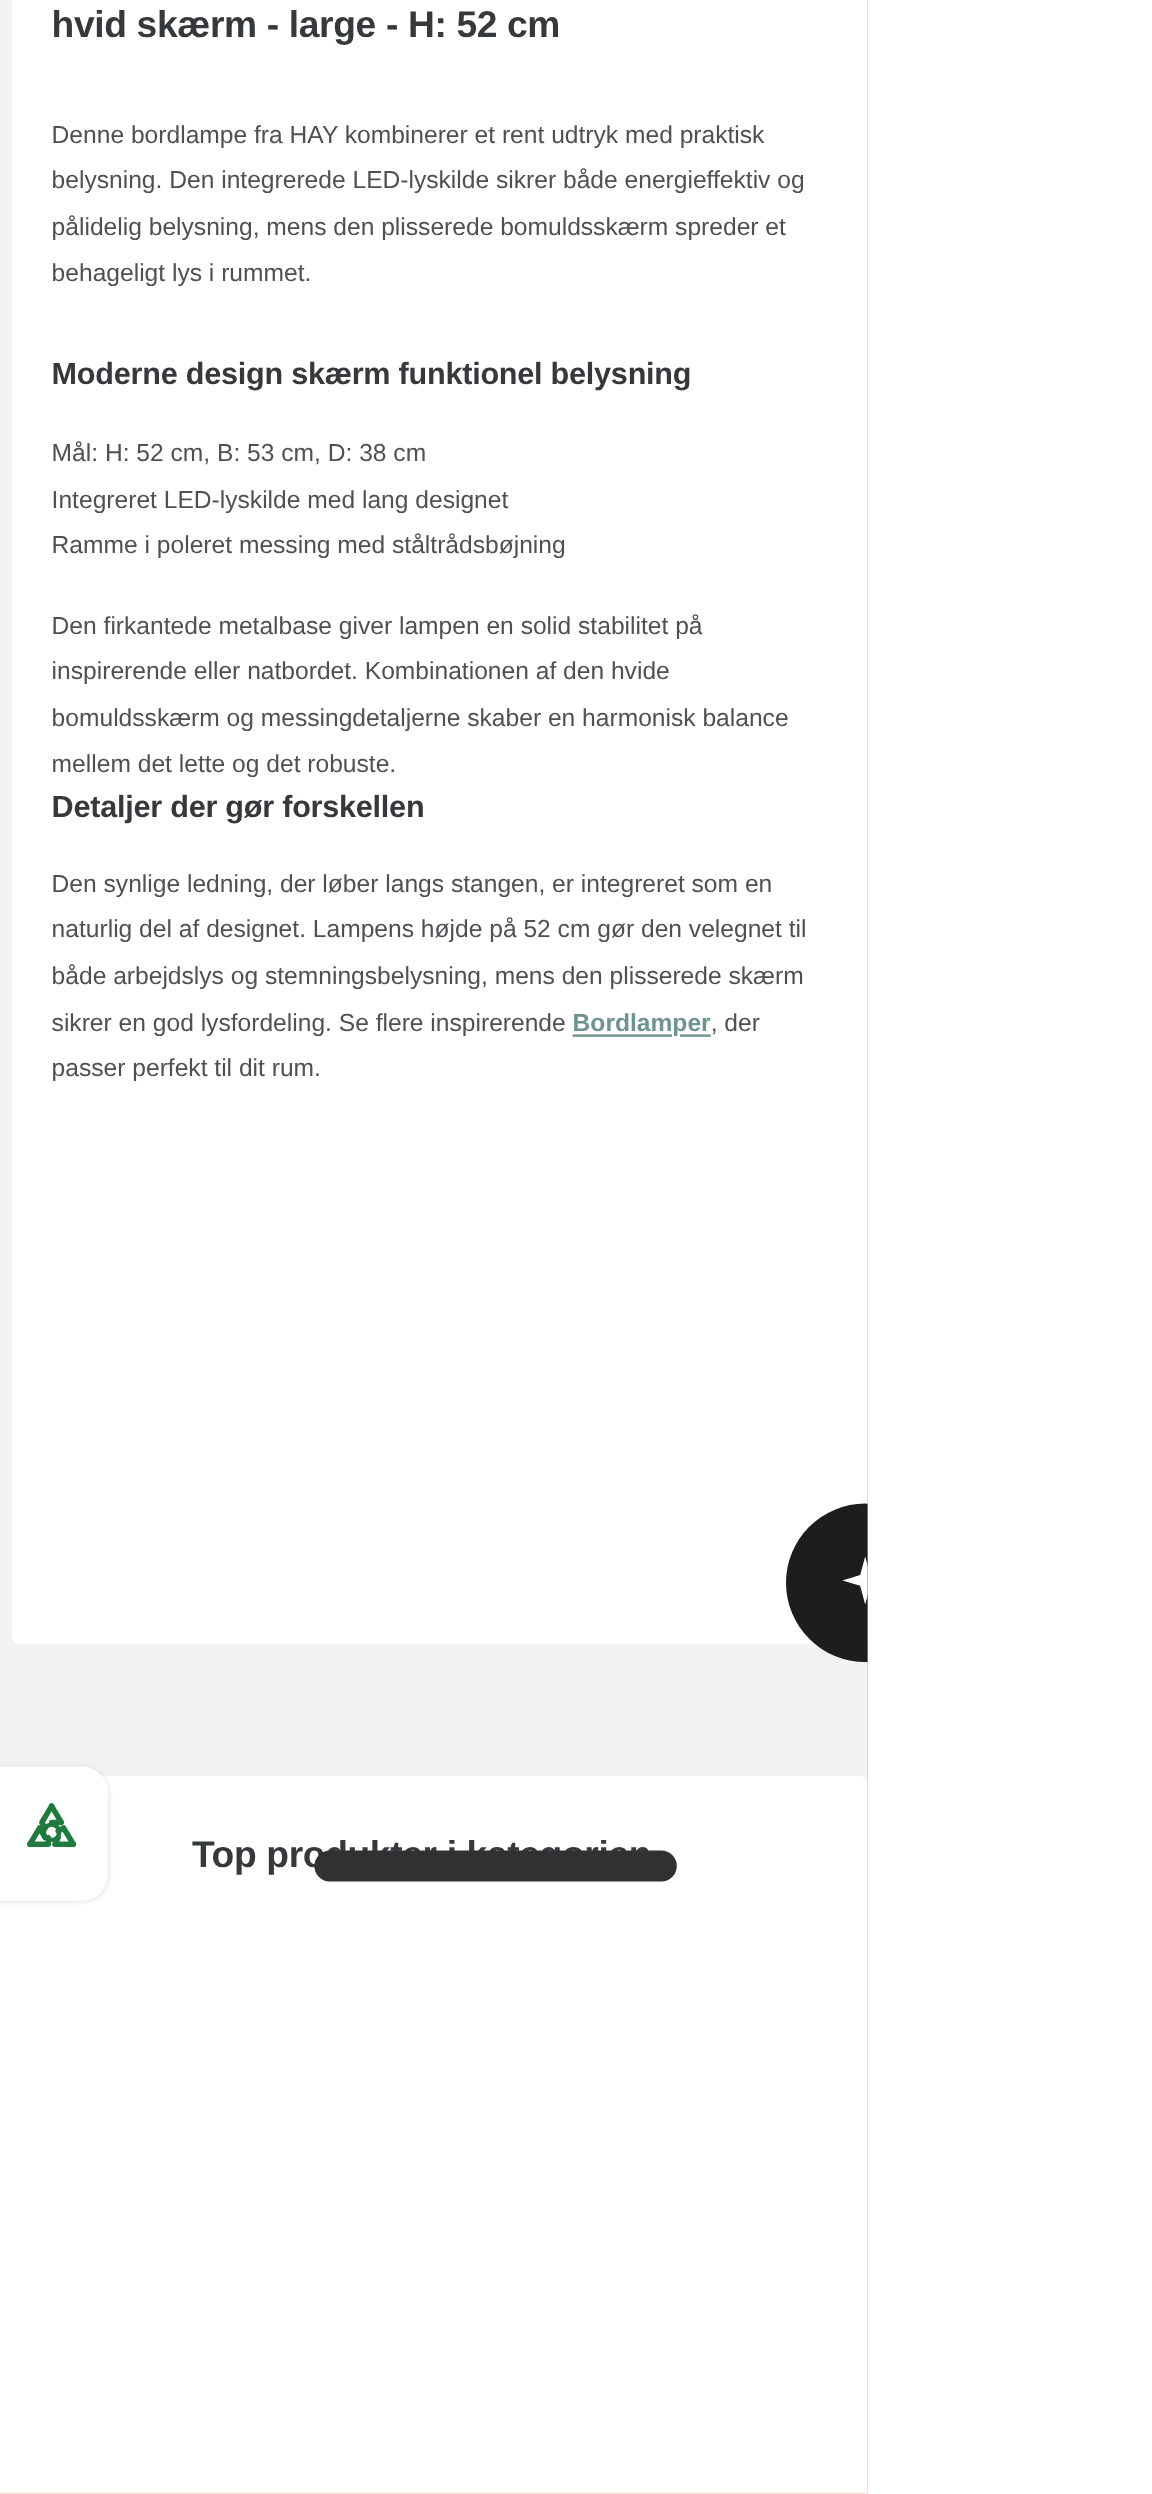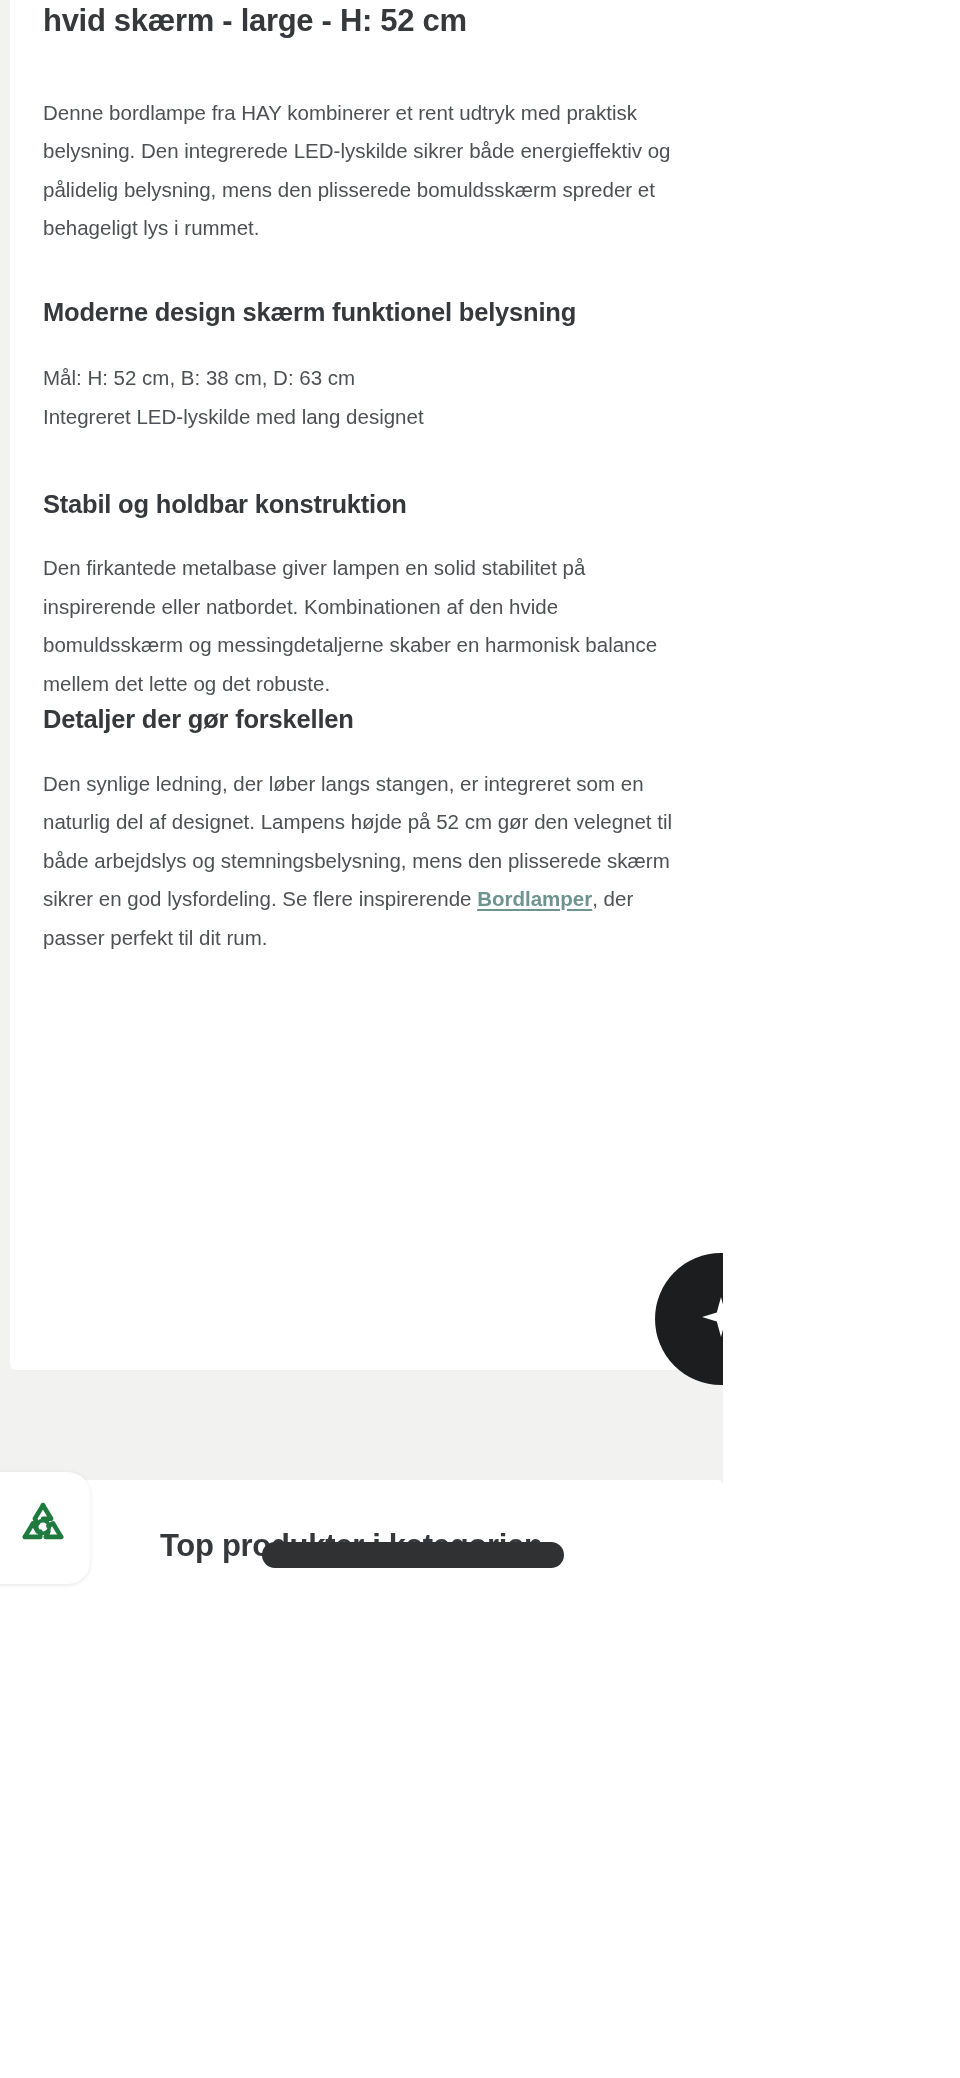--- a/index.html
+++ b/index.html
@@ -154,25 +154,25 @@
   <div class="desc-card">
     <div class="desc-inner" style="padding-top:62px;">
 
       <h1 class="product-title">hvid skærm - large - H: 52 cm</h1>
 
       <p class="body" style="margin-top:54px;">Denne bordlampe fra HAY kombinerer et rent udtryk med praktisk belysning. Den integrerede LED-lyskilde sikrer både energieffektiv og pålidelig belysning, mens den plisserede bomuldsskærm spreder et behageligt lys i rummet.</p>
 
       <h3 class="sub" style="margin-top:48px;">Moderne design skærm funktionel belysning</h3>
 
       <div class="specs" style="margin-top:30px;">
-        <div>Mål: H: 52 cm, B: 38 cm, D: 63 cm</div>
+        <div>Mål: H: 52 cm, B: 53 cm, D: 38 cm</div>
         <div>Integreret LED-lyskilde med lang designet</div>
+        <div>Ramme i poleret messing med ståltrådsbøjning</div>
       </div>
 
-      <h3 class="sub" style="margin-top:52px;">Stabil og holdbar konstruktion</h3>
 
       <p class="body" style="margin-top:28px;">Den firkantede metalbase giver lampen en solid stabilitet på inspirerende eller natbordet. Kombinationen af den hvide bomuldsskærm og messingdetaljerne skaber en harmonisk balance mellem det lette og det robuste.</p>
 
       <h3 class="sub" style="">Detaljer der gør forskellen</h3>
 
       <p class="body" style="margin-top:28px;"><span>Den synlige ledning, der løber langs stangen, er integreret som en naturlig del af designet. Lampens højde på 52 cm gør den velegnet til både arbejdslys og stemningsbelysning, mens den plisserede skærm sikrer en god lysfordeling. Se flere inspirerende </span><a class="link-inline" href="#">Bordlamper</a><span>, der passer perfekt til dit rum.</span></p>
 
     </div>
   </div>
 

